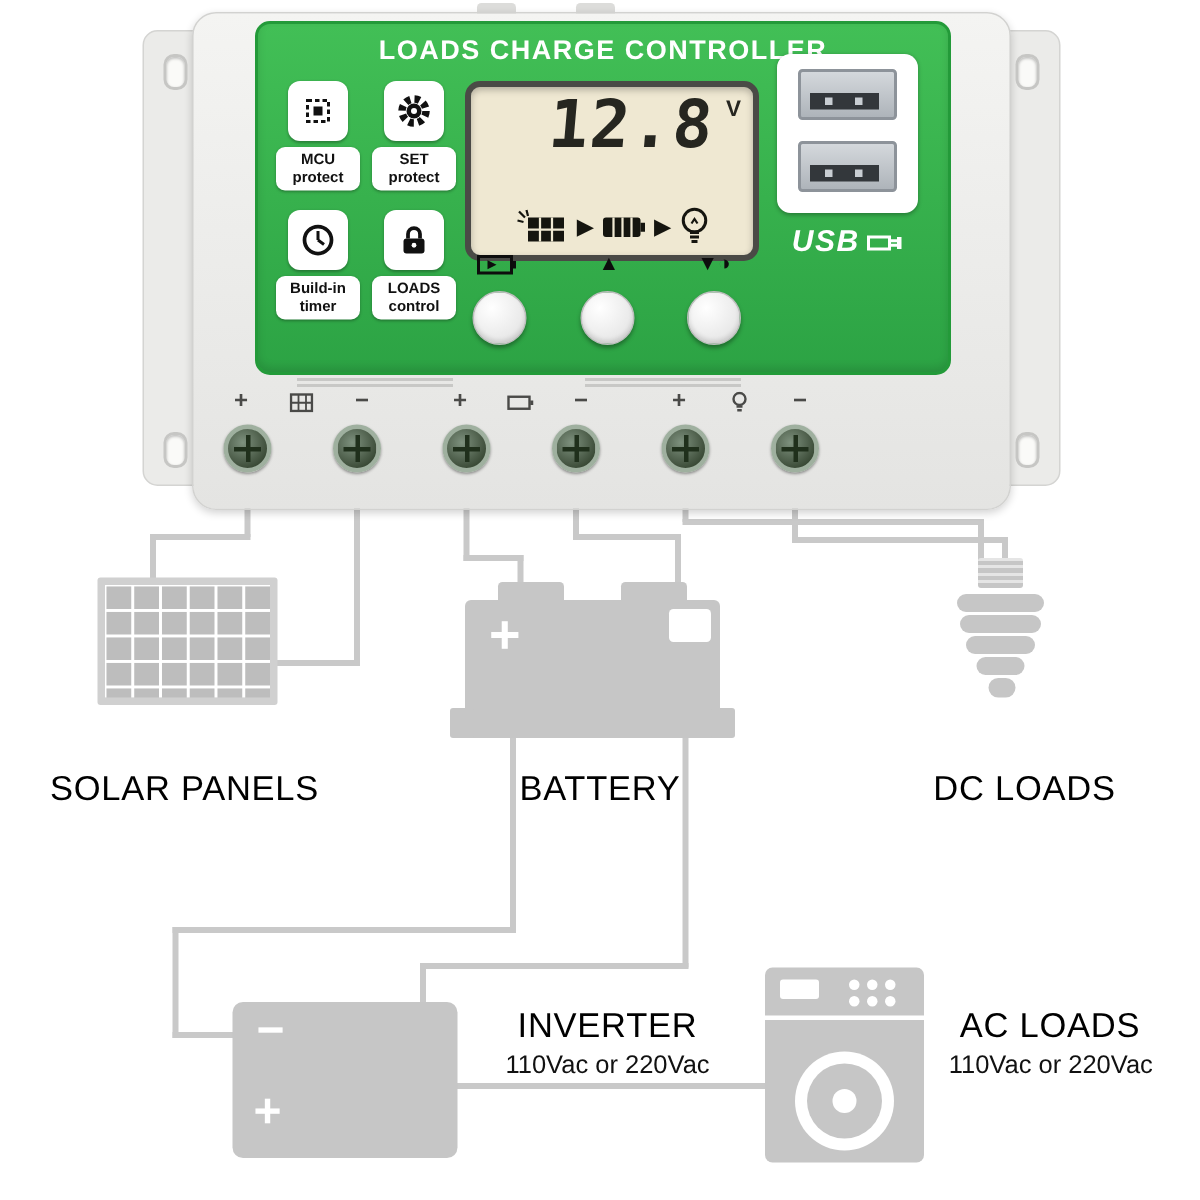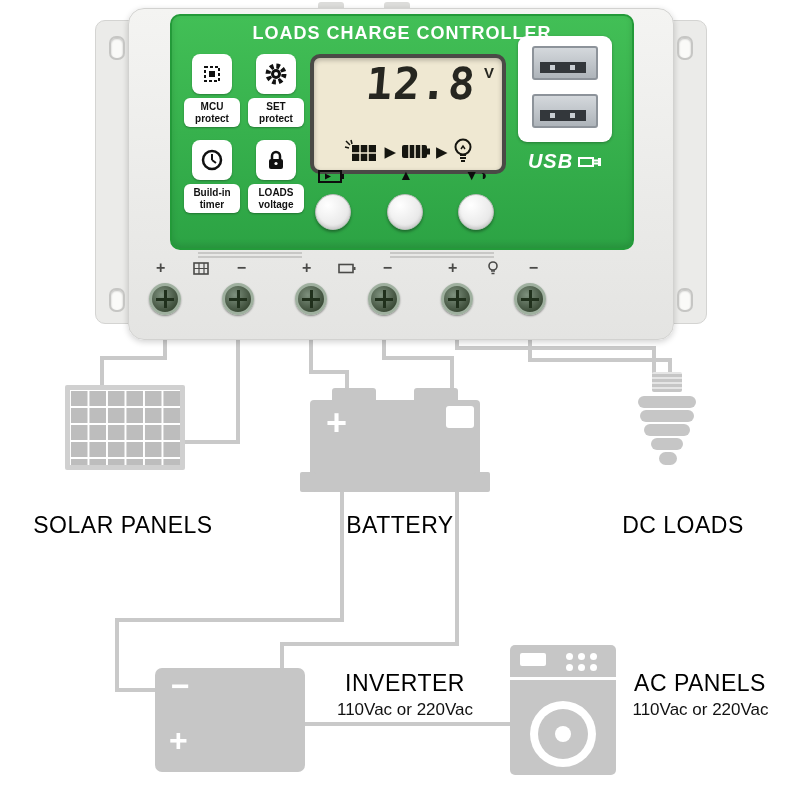--- a/index.html
+++ b/index.html
@@ -176,21 +176,21 @@
     <div class="door-outer"></div>
     <div class="door-mid"></div>
     <div class="door-hub"></div>
   </div>
 
   <div class="big-label" style="left:18px;top:512px;width:210px">SOLAR PANELS</div>
   <div class="big-label" style="left:300px;top:512px;width:200px">BATTERY</div>
   <div class="big-label" style="left:330px;top:670px;width:150px">INVERTER</div>
   <div class="big-label" style="left:593px;top:512px;width:180px">DC LOADS</div>
   <div class="spec-label" style="left:322px;top:700px;width:166px">110Vac or 220Vac</div>
-  <div class="big-label" style="left:620px;top:670px;width:160px">AC PANELS</div>
+  <div class="big-label" style="left:620px;top:670px;width:160px">AC LOADS</div>
   <div class="spec-label" style="left:608px;top:700px;width:185px">110Vac or 220Vac</div>
 
   <div class="wing" style="left:95px"></div>
   <div class="wing" style="left:660px"></div>
   <div class="notch" style="left:318px"></div>
   <div class="notch" style="left:384px"></div>
   <div class="body-main"></div>
   <div class="hole" style="left:109px;top:36px"></div>
   <div class="hole" style="left:109px;top:288px"></div>
   <div class="hole" style="left:677px;top:36px"></div>
@@ -235,21 +235,21 @@
 
     <div class="badge-icon" style="left:84px;top:124px">
       <svg width="26" height="26">
           <path d="M9 12 V9 a4 4 0 0 1 8 0 V12" fill="none" stroke="#111" stroke-width="2.5"></path>
           <rect x="6" y="12" width="14" height="10" rx="2" fill="#111"></rect>
           <circle cx="13" cy="16.5" r="1.6" fill="#fff"></circle>
         </svg>
     </div>
     <div class="badge-label" style="left:76px;top:168px">
       <div>LOADS</div>
-      <div>voltage</div>
+      <div>control</div>
     </div>
 
     <div class="lcd">
       <div class="lcd-digits">12.8</div>
       <div class="lcd-unit">V</div>
       <div class="lcd-icons">
         <svg width="36" height="26">
             <g stroke="#15150f">
               <path d="M3 3 L7 7 M8 2 L9 6 M2 9 L6 10" stroke-width="1.5"></path>
               <rect x="9" y="7" width="24" height="16" fill="#15150f" stroke="none"></rect>

